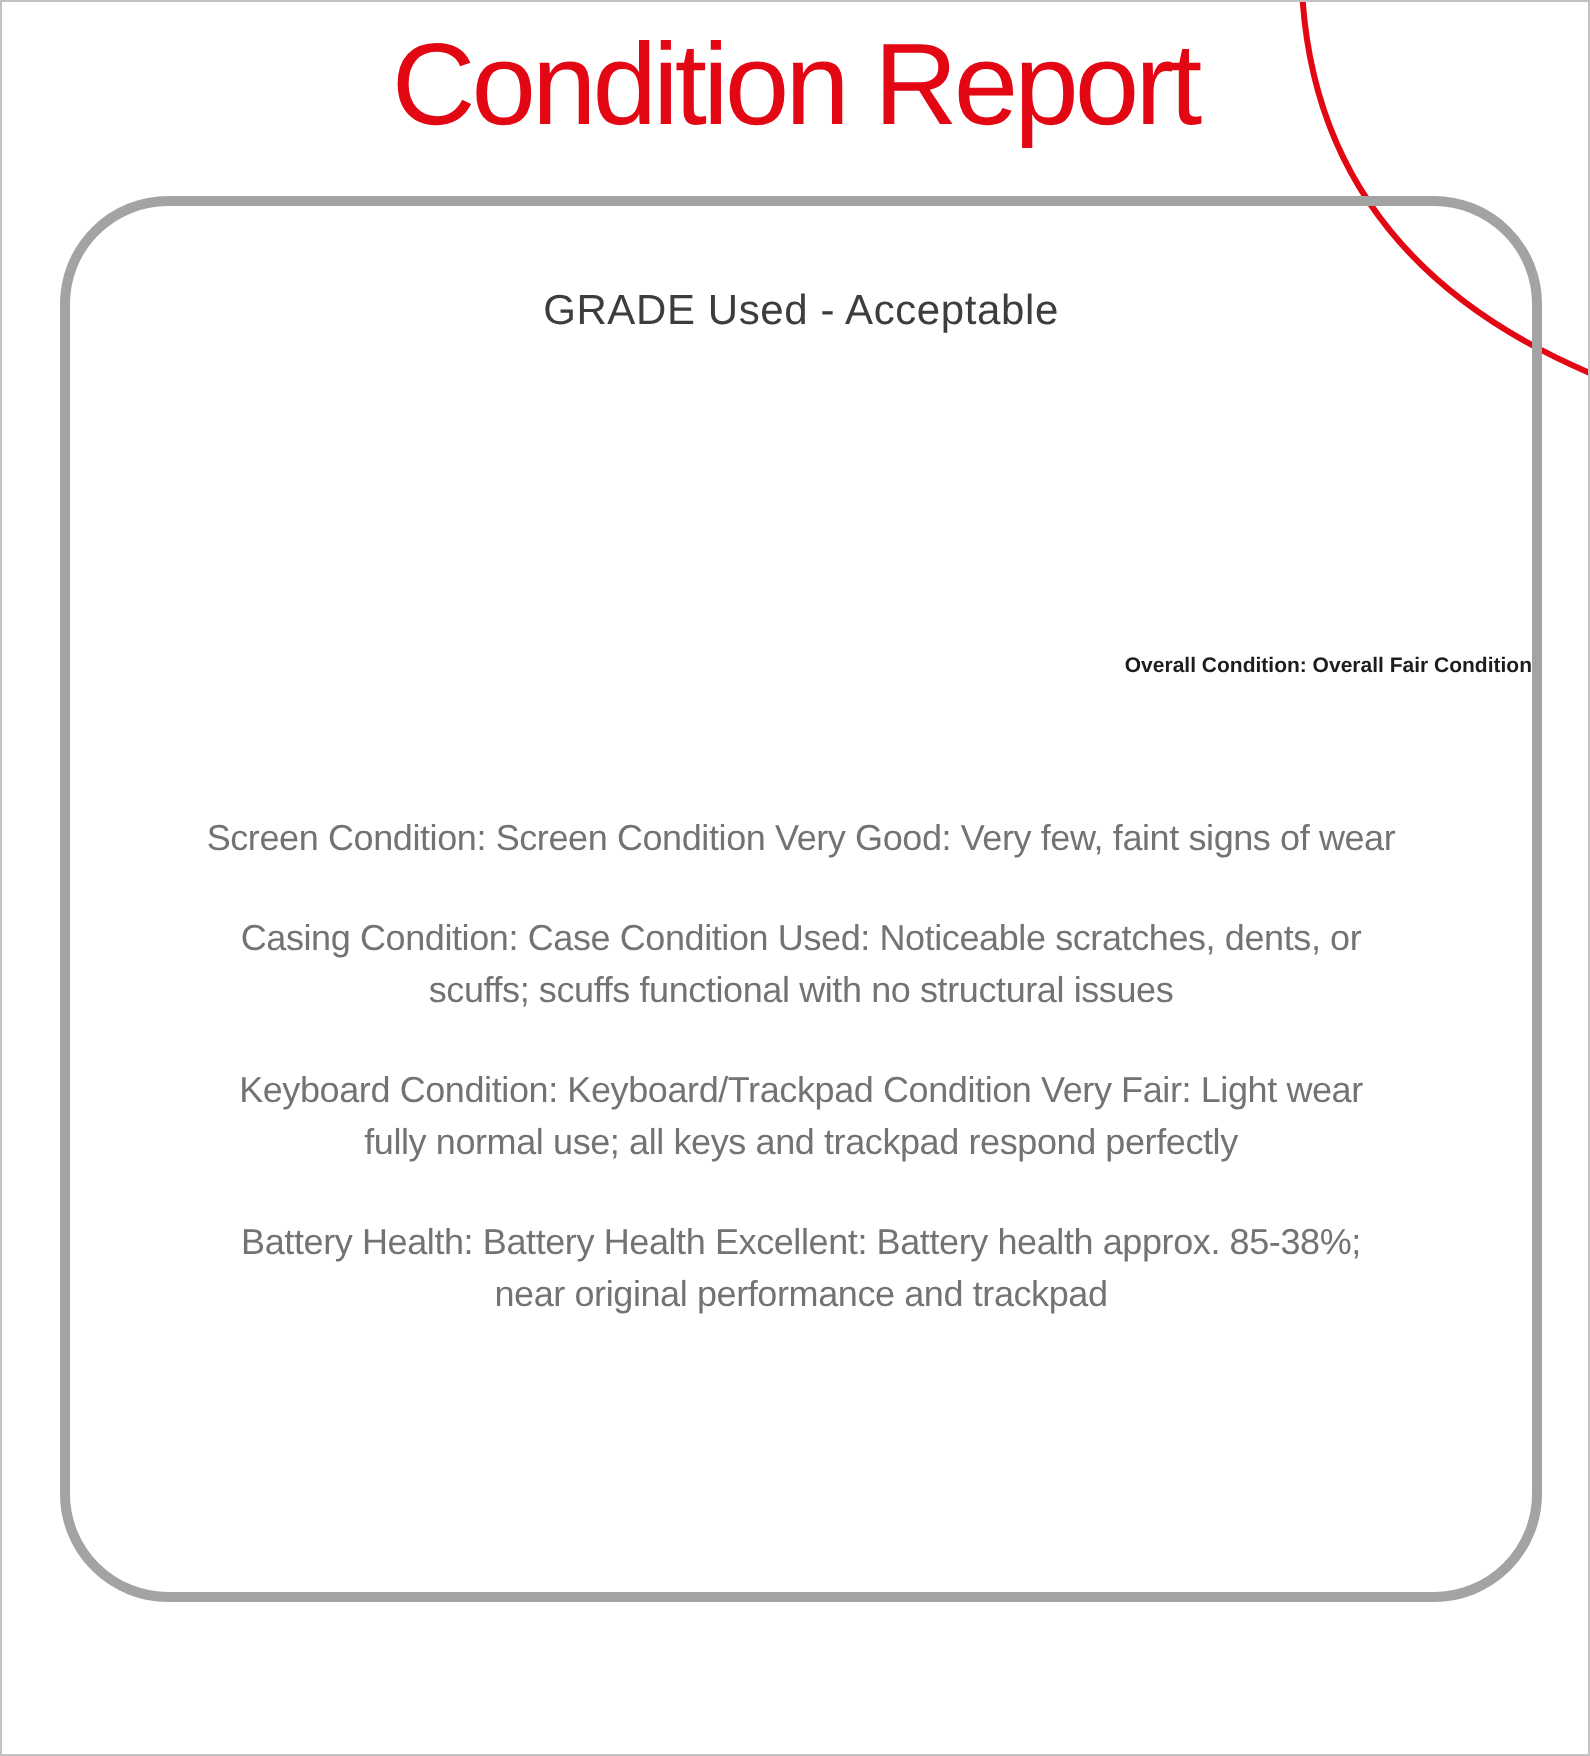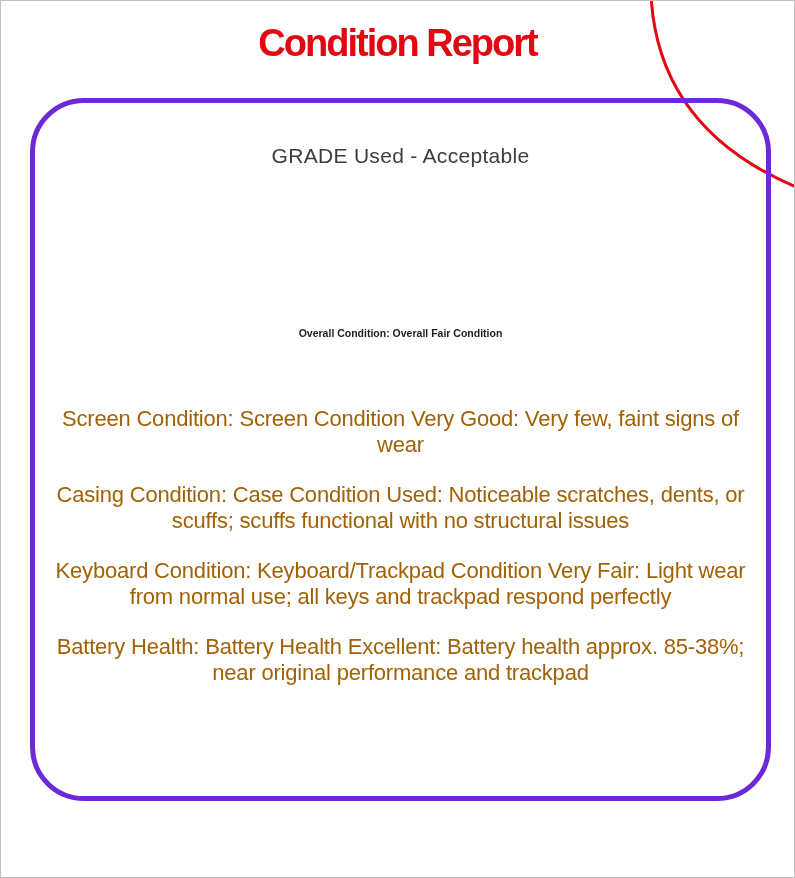--- a/index.html
+++ b/index.html
@@ -10,70 +10,70 @@
     background:#ffffff;
     border:1px solid #c2c2c2;
     overflow:hidden;
     font-family:"Liberation Sans", sans-serif;
   }
   .title{
     position:absolute;
     top:8px;left:0;width:100%;
     margin:0;
     text-align:center;
-    font-size:38px;
+    font-size:58px;
     line-height:68px;
-    font-weight:700;
+    font-weight:400;
     letter-spacing:-2px;
     color:#e30613;
   }
   .swoosh{
     position:absolute;
     top:0;left:0;
     width:795px;height:878px;
     pointer-events:none;
   }
   .card{
     position:absolute;
     left:29px;top:97px;
     width:741px;height:703px;
     box-sizing:border-box;
-    border:5px solid #6d28d9;
+    border:5px solid #a3a3a3;
     border-radius:54px;
     background:transparent;
   }
   .grade{
     position:absolute;
     top:41px;left:0;width:100%;
     text-align:center;
     font-size:21px;
     font-weight:400;
     letter-spacing:0.3px;
     color:#3d3d3d;
   }
   .overall{
     position:absolute;
     top:224px;left:0;width:100%;
-    text-align:center;
+    text-align:right;
     font-size:10.5px;
     font-weight:700;
     color:#1d1d1d;
   }
   .paragraphs{
     position:absolute;
     top:303px;left:0;width:100%;
   }
   .cond{
     margin:0 auto 24px;
     max-width:700px;
     text-align:center;
-    font-size:22px;
+    font-size:18px;
     line-height:26px;
     letter-spacing:-0.2px;
-    color:#a16207;
+    color:#737373;
   }
   .cond-line{display:block;}
 </style>
 </head>
 <body>
 
 <div class="page">
 
   <h1 class="title">Condition Report</h1>
 
@@ -93,21 +93,21 @@
         <span class="cond-line">Screen Condition: Screen Condition Very Good: Very few, faint signs of wear</span>
       </p>
 
       <p class="cond">
         <span class="cond-line">Casing Condition: Case Condition Used: Noticeable scratches, dents, or</span>
         <span class="cond-line">scuffs; scuffs functional with no structural issues</span>
       </p>
 
       <p class="cond">
         <span class="cond-line">Keyboard Condition: Keyboard/Trackpad Condition Very Fair: Light wear</span>
-        <span class="cond-line">from normal use; all keys and trackpad respond perfectly</span>
+        <span class="cond-line">fully normal use; all keys and trackpad respond perfectly</span>
       </p>
 
       <p class="cond">
         <span class="cond-line">Battery Health: Battery Health Excellent: Battery health approx. 85-38%;</span>
         <span class="cond-line">near original performance and trackpad</span>
       </p>
 
     </div>
   </div>
 </div>

